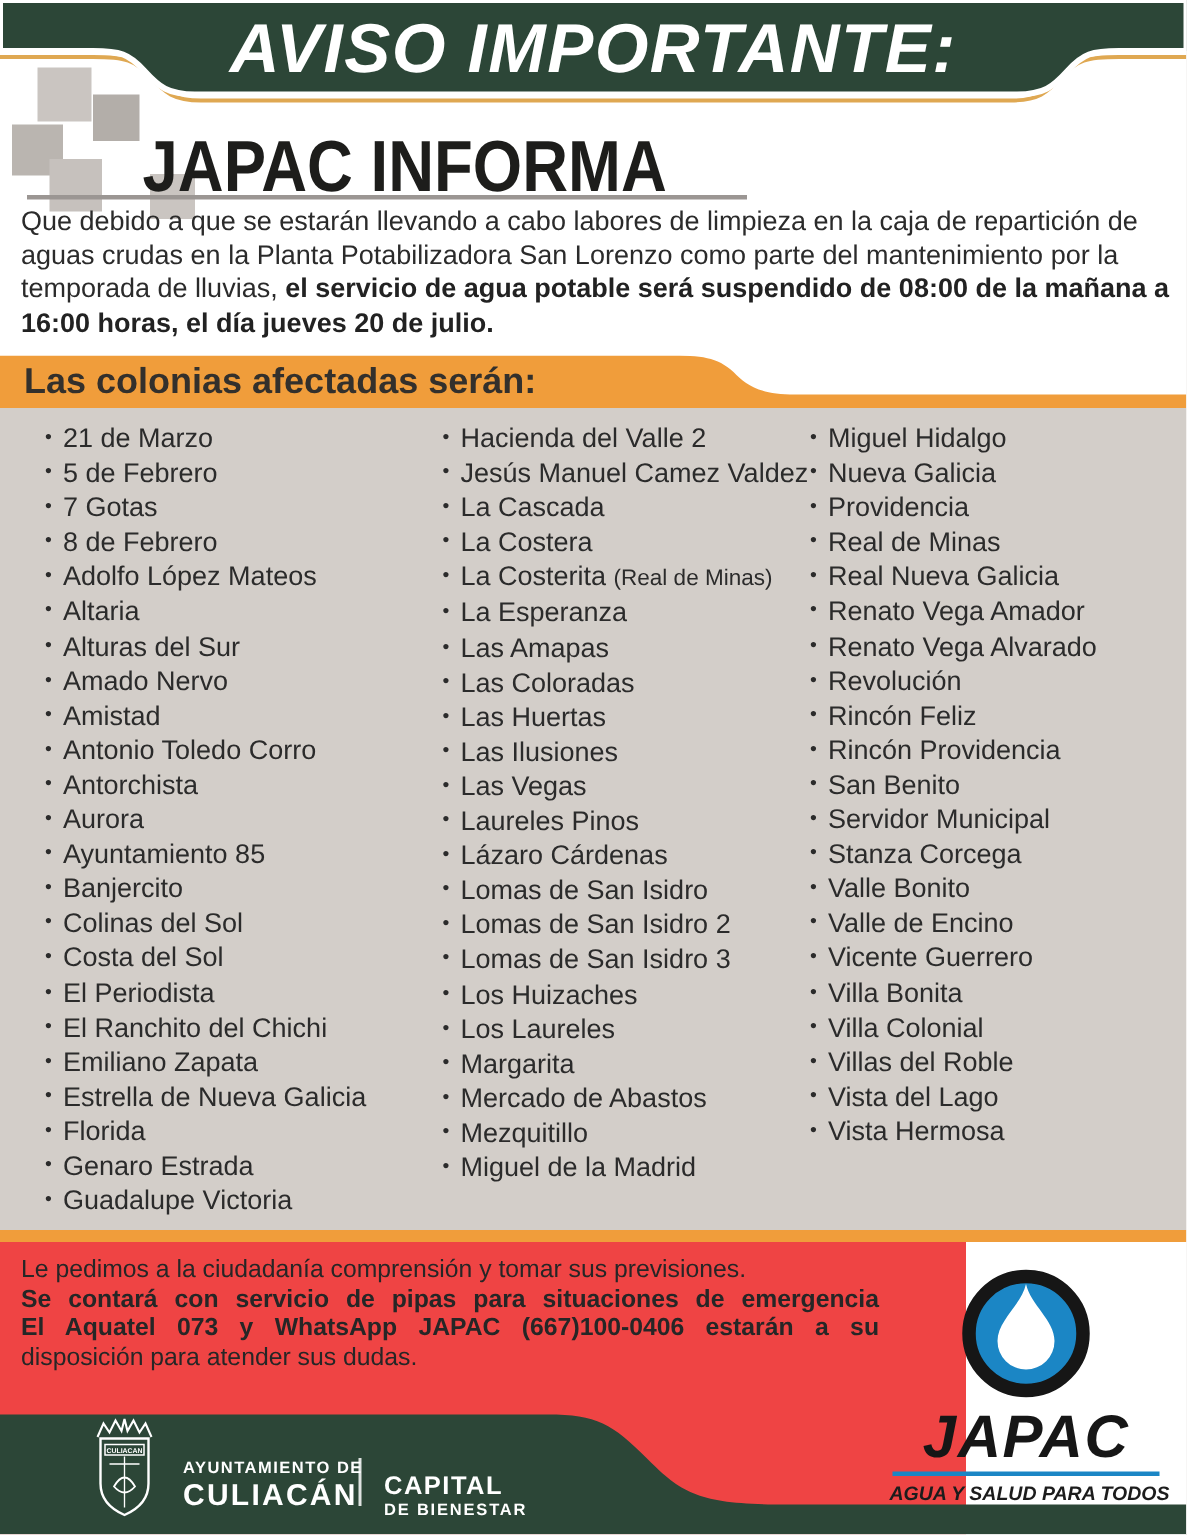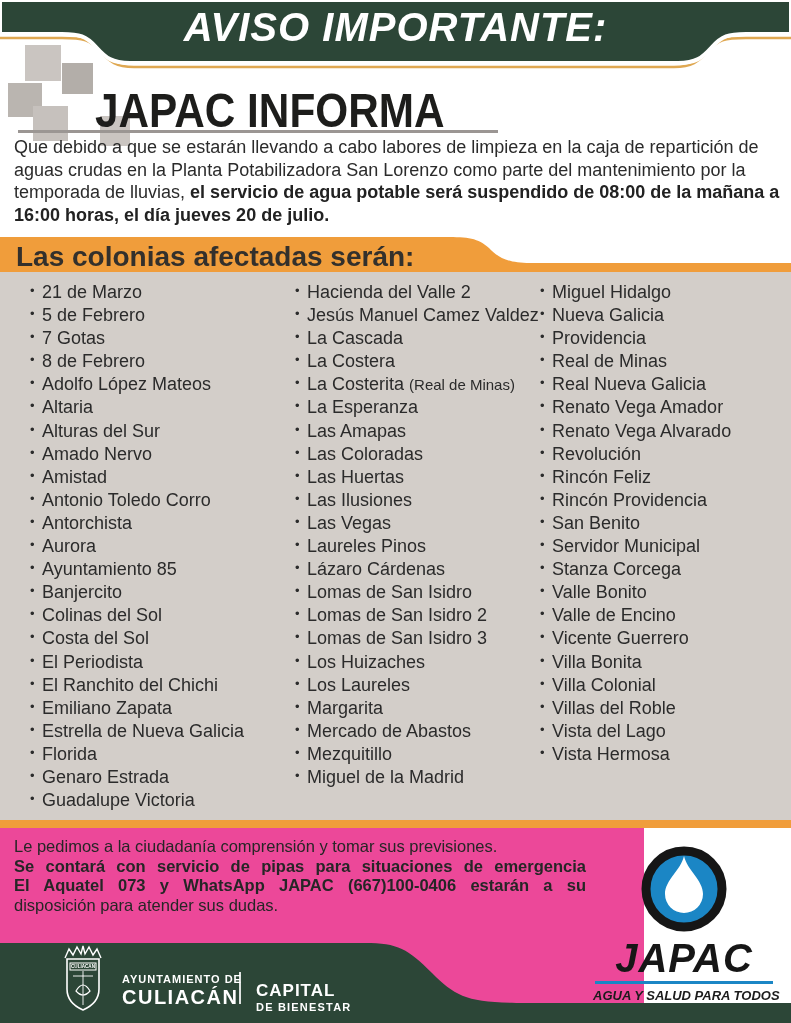--- a/index.html
+++ b/index.html
@@ -4,58 +4,58 @@
 <style>
   html,body{margin:0;padding:0;background:#ffffff;}
   .page{
     position:relative;width:791px;height:1023px;overflow:hidden;background:#ffffff;
     font-family:"Liberation Sans","DejaVu Sans",sans-serif;color:#2b2b2b;
   }
   
   .hdr-svg{position:absolute;left:0;top:0;z-index:2;}
   .hdr-title{
     position:absolute;left:0;right:0;top:5px;z-index:3;text-align:center;
-    font-size:40px;font-weight:700;font-style:italic;letter-spacing:1px;color:#ffffff;
+    font-size:46px;font-weight:700;font-style:italic;letter-spacing:1px;color:#ffffff;
     white-space:nowrap;
   }
   .sq{position:absolute;z-index:1;}
   .informa{
     position:absolute;left:95px;top:82px;z-index:3;margin:0;
     font-size:46px;font-weight:700;color:#1d1d1b;letter-spacing:0px;
     transform:scale(0.92,1.05);transform-origin:left top;white-space:nowrap;
   }
   .informa-rule{position:absolute;left:18px;top:130px;width:480px;height:3px;background:#9b9693;z-index:3;}
   
   .intro{
     position:absolute;left:14px;top:136px;width:766px;margin:0;z-index:3;
     font-size:18px;line-height:22.7px;color:#2b2b2b;font-weight:500;
   }
   .intro strong{font-weight:700;color:#222;}
   
   .banner{position:absolute;left:0;top:237px;width:791px;height:35px;}
   .banner-label{
     position:absolute;left:16px;top:241px;margin:0;z-index:2;
-    font-size:28px;font-weight:700;color:#33302c;white-space:nowrap;
+    font-size:24px;font-weight:700;color:#33302c;white-space:nowrap;
   }
   
   .list-wrap{
     position:absolute;left:0;top:272px;width:791px;height:548px;background:#d3cec9;
     box-sizing:border-box;padding:9px 10px 0 30px;display:flex;
   }
   .col{list-style:none;margin:0;padding:0;font-size:18px;line-height:23.1px;font-weight:500;color:#2b2b2b;}
   .col1{width:265px;}
   .col2{width:245px;}
   .col3{flex:1;}
   .col li{position:relative;padding-left:12px;}
   .blt{position:absolute;left:0;top:0;font-size:13px;line-height:20px;}
   .note{font-size:15px;text-align:right;}
   .nowrap{white-space:nowrap;}
   .strip{position:absolute;left:0;top:820px;width:791px;height:8px;background:#f09d3b;}
   
-  .bottom{position:absolute;left:0;top:828px;width:644px;height:195px;background:#ec4899;}
+  .bottom{position:absolute;left:0;top:828px;width:644px;height:195px;background:#ef4444;}
   .note-block{
     position:absolute;left:14px;top:9px;width:572px;
     font-size:16.5px;line-height:19.6px;color:#262626;font-weight:500;
   }
   .line{display:block;}
   .line.b{font-weight:700;}
   .line.j{text-align:justify;text-align-last:justify;}
   
   .japac{position:absolute;left:593px;top:14px;width:182px;text-align:center;}
   .japac-emblem{display:block;margin:0 auto;}

